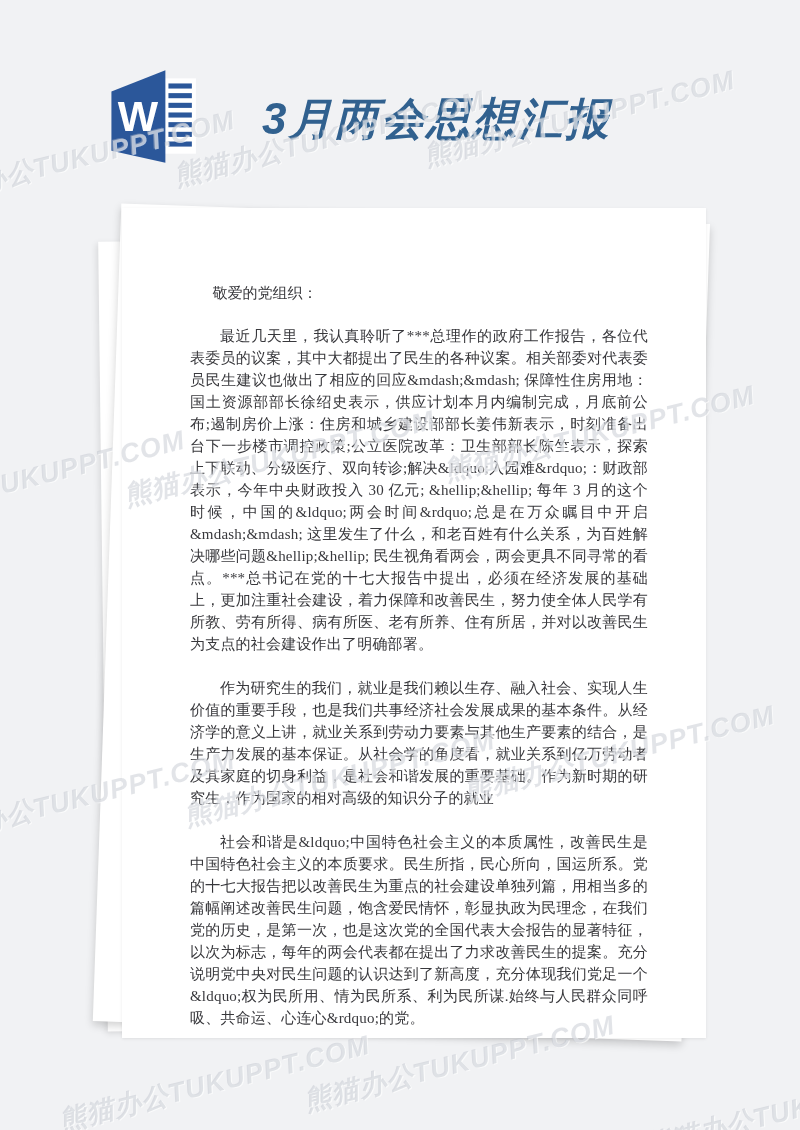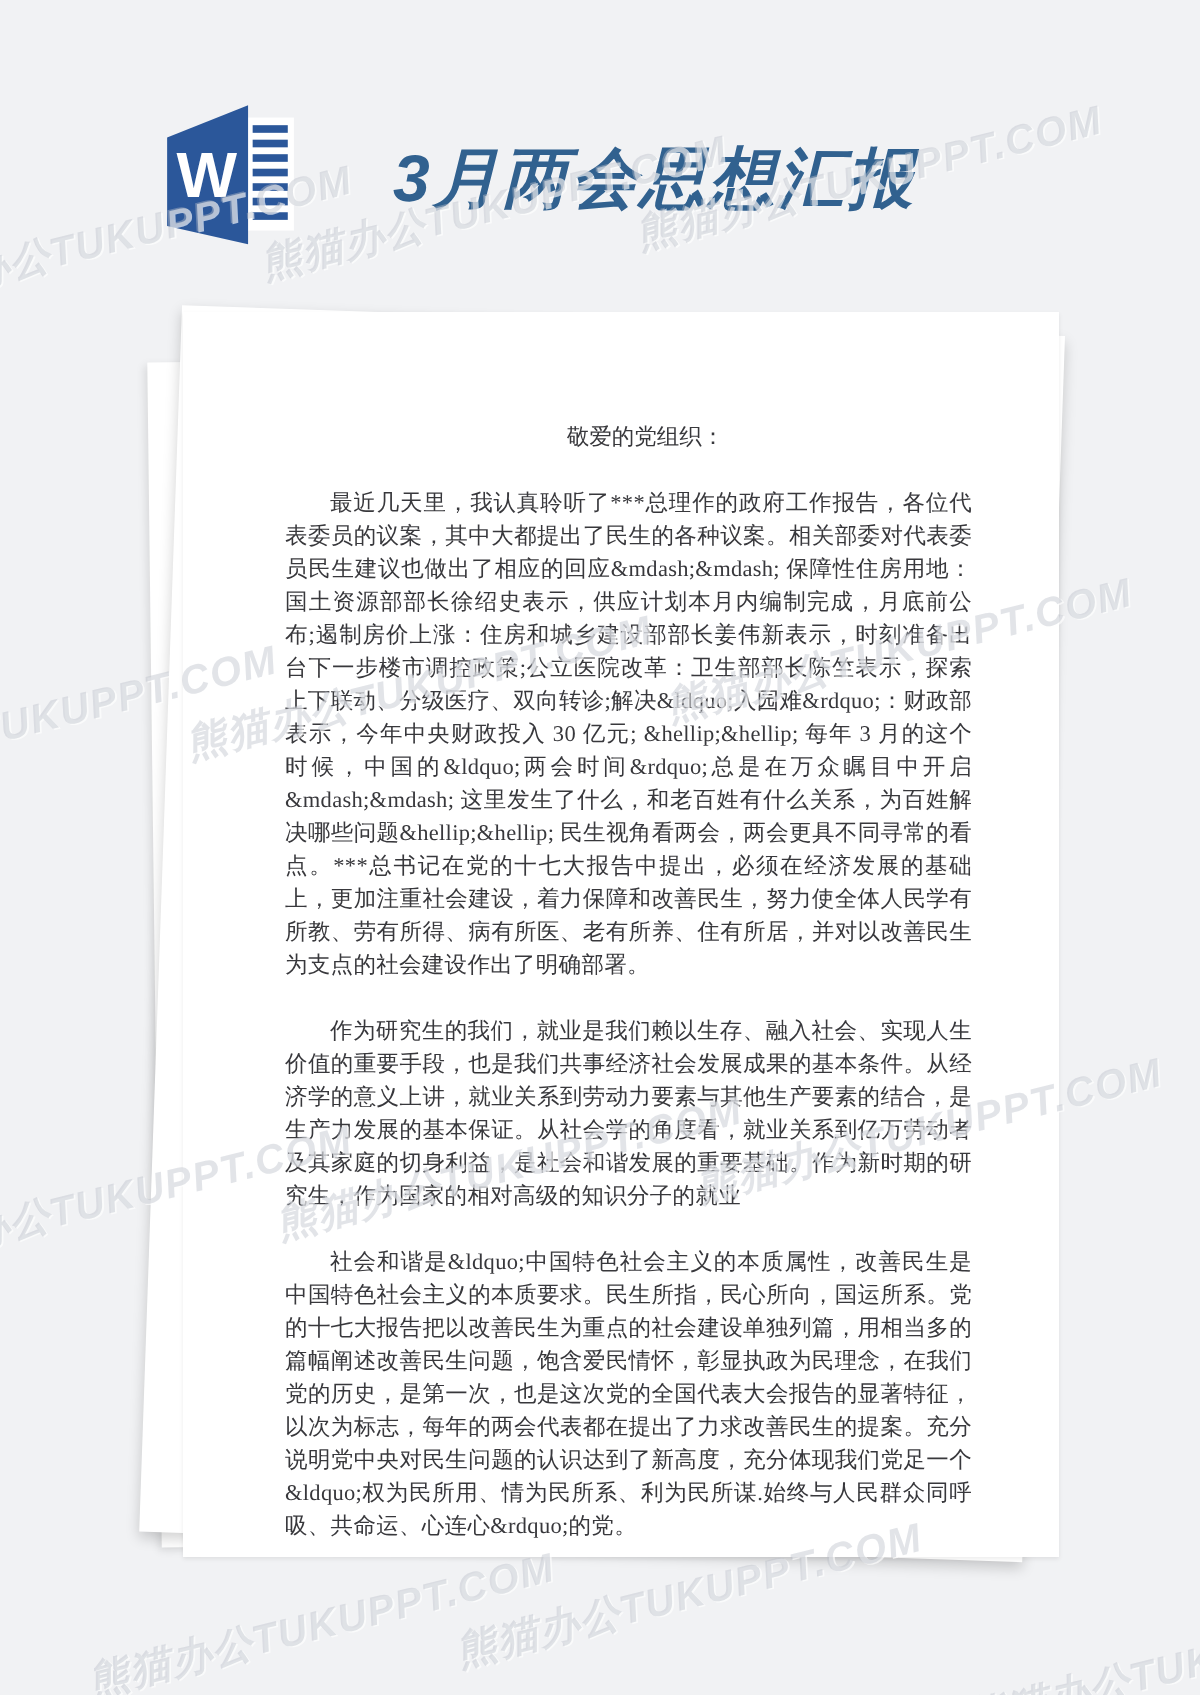--- a/index.html
+++ b/index.html
@@ -47,22 +47,21 @@
   .doc-title {
     margin:0 0 46px 0;
     font-size:21px; font-weight:700; color:#26262a;
     font-family:"Liberation Sans", sans-serif;
     letter-spacing:0.5px;
   }
   .doc-salutation {
     margin:0 0 21px 0;
     font-size:15px; line-height:22px; color:#38383c;
     text-indent:1.5em;
-    font-family:Liberation Mono, monospace;
-    text-align:center;
+    font-family:Liberation Serif, serif;
   }
   .doc-para {
     margin:15px 0 22px 0;
     font-size:15px; line-height:22px; color:#38383c;
     text-align:justify; text-indent:2em;
     letter-spacing:0.2px;
     font-family:"Liberation Serif", serif;
   }
 
   

